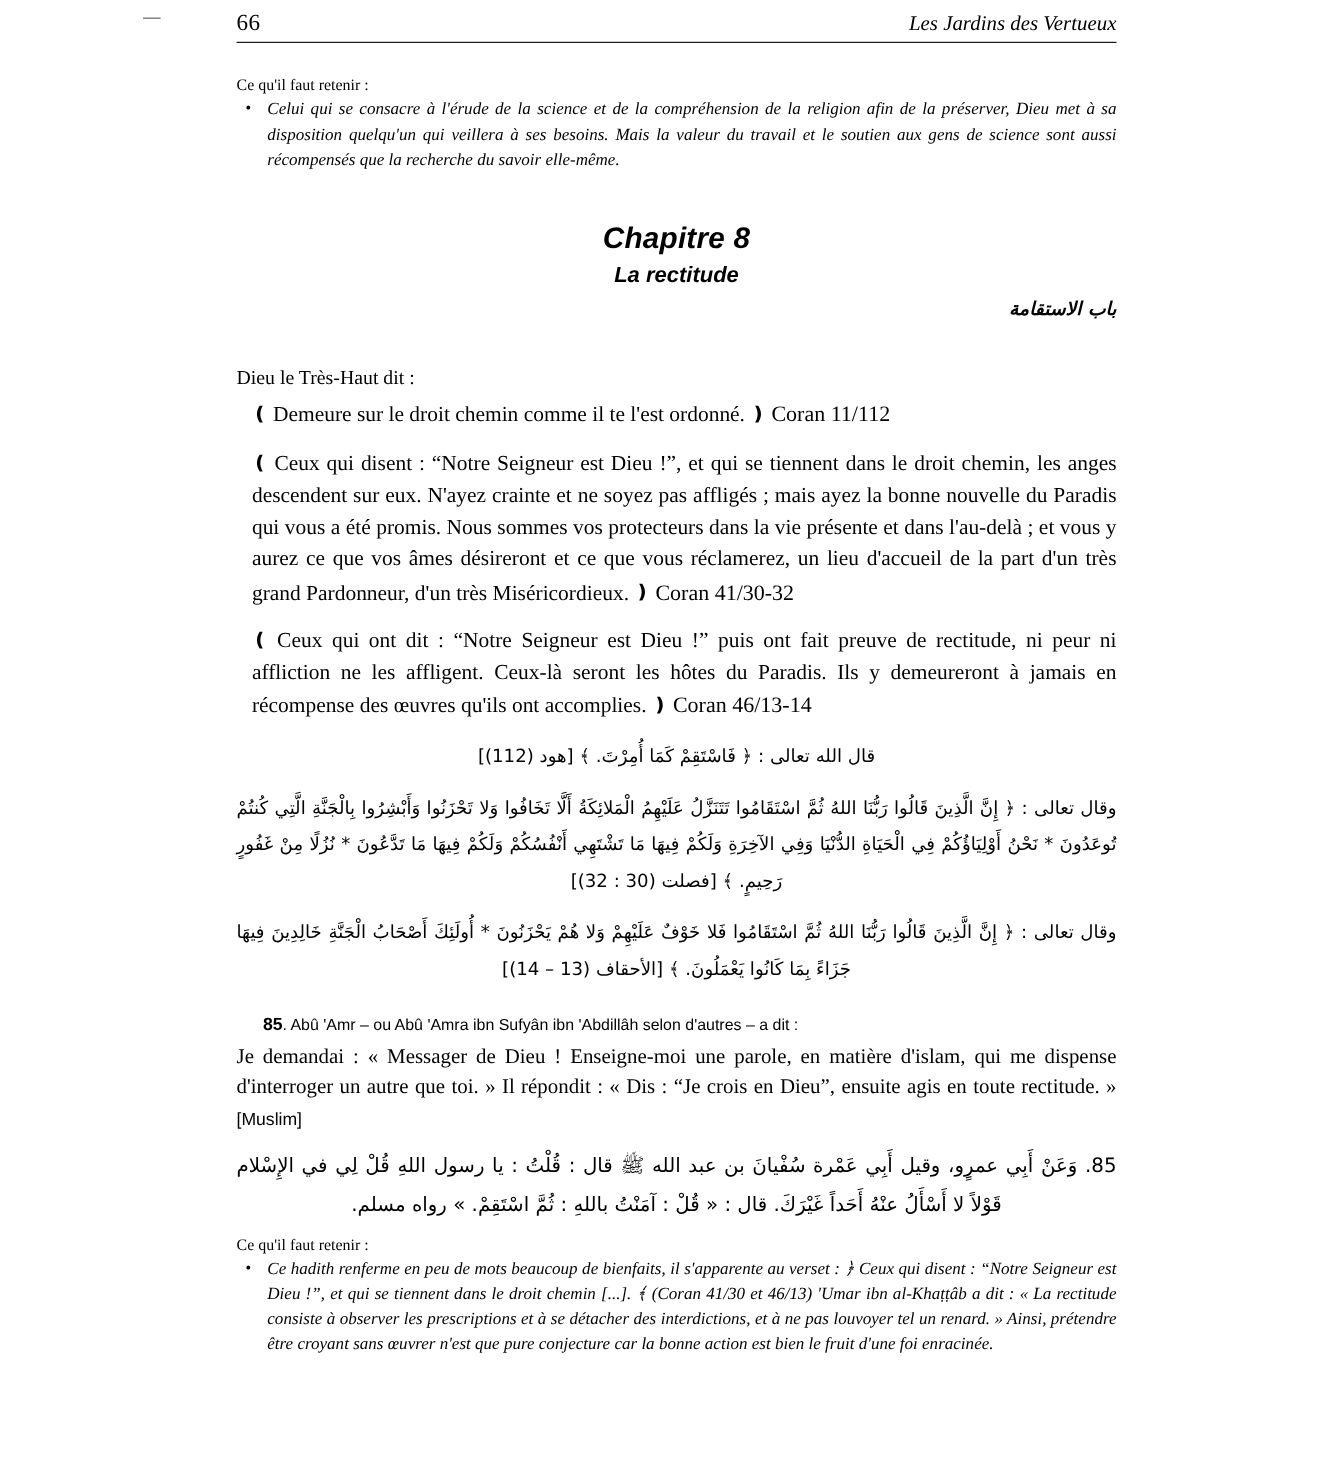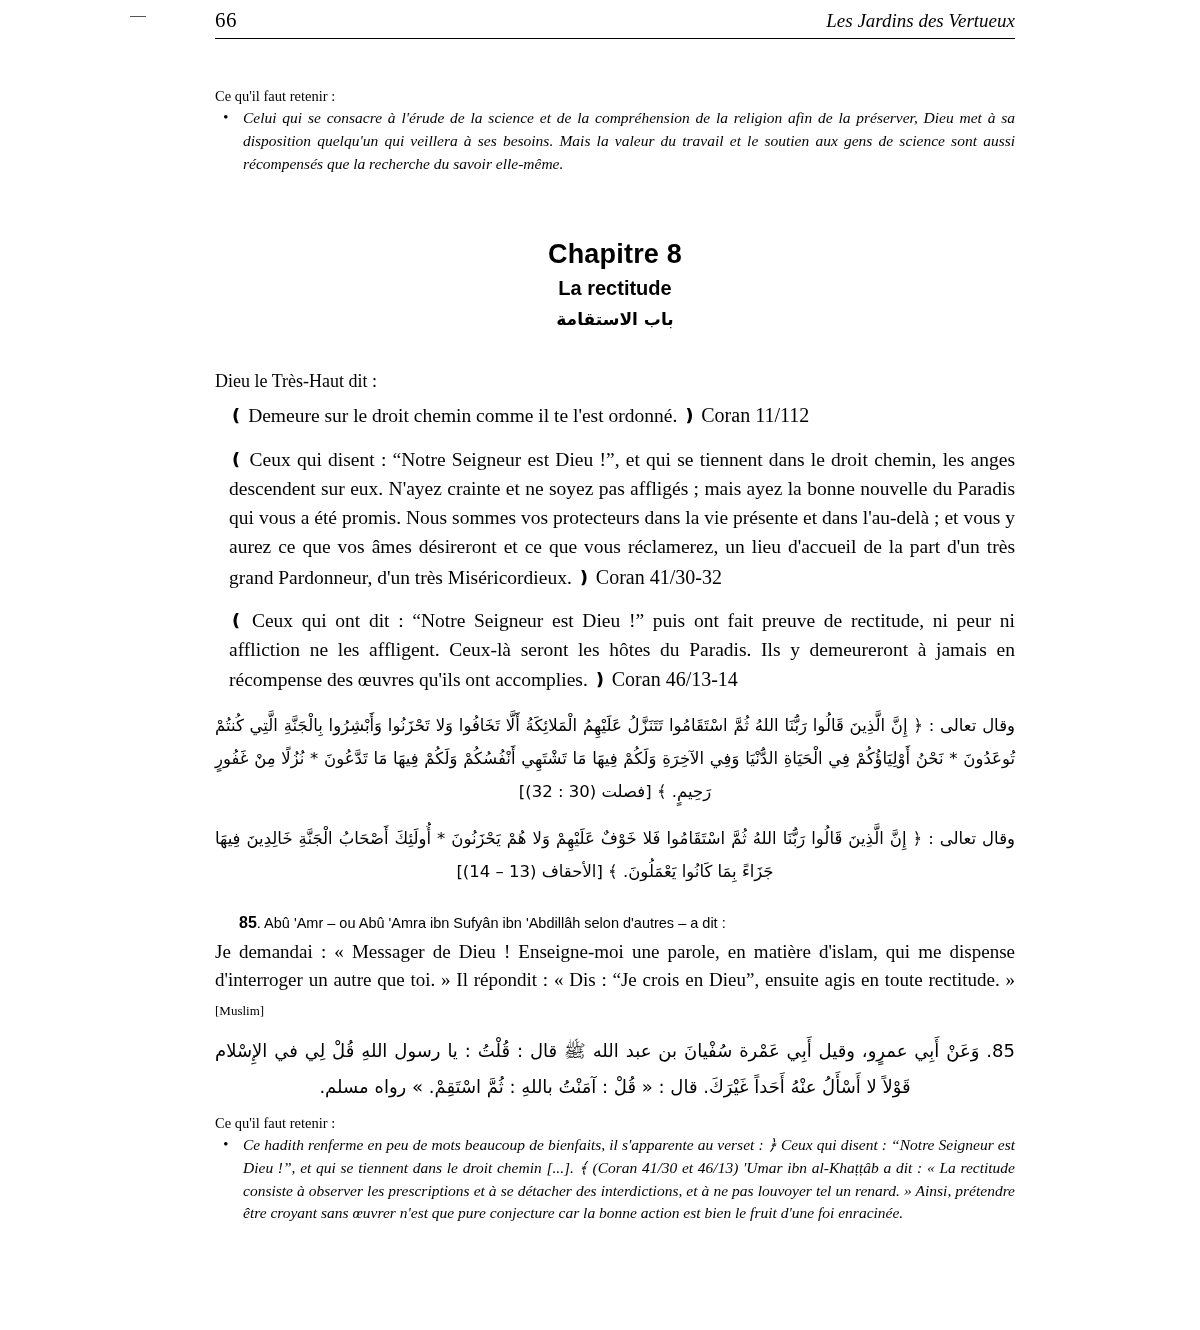--- a/index.html
+++ b/index.html
@@ -56,21 +56,21 @@
     top: 16px;
     width: 16px;
     height: 1px;
     background: #555;
   }
 
   
   .content {
     position: absolute;
     left: 215px;
-    top: 78px;
+    top: 60px;
     width: 800px;
   }
   .small-label {
     font-size: 14.5px;
     font-family: "Liberation Serif", serif;
     margin: 10px 0 2px 0;
   }
   ul.bullets {
     list-style: none;
     margin: 0 0 0 0;
@@ -89,40 +89,42 @@
     content: "\2022";
     position: absolute;
     left: 8px;
     top: -1px;
     font-size: 15px;
   }
 
   
   .chapter-block {
     text-align: center;
-    margin-top: 64px;
+    margin-top: 44px;
+    font-style: italic;
   }
   .chapter-number {
     font-family: "Liberation Sans", sans-serif;
     font-weight: bold;
     font-size: 27px;
     letter-spacing: 0.2px;
   }
   .chapter-title {
     font-family: "Liberation Sans", sans-serif;
     font-weight: bold;
     font-size: 20px;
     margin-top: 7px;
   }
   .chapter-title-ar {
     font-family: "DejaVu Sans", sans-serif;
     font-weight: bold;
     font-size: 17px;
     margin-top: 9px;
     direction: rtl;
+    text-align: right;
   }
 
   
   .intro-line {
     font-size: 18px;
     margin-top: 42px;
     margin-bottom: 8px;
   }
   .verse {
     font-size: 19.5px;
@@ -175,22 +177,22 @@
     font-weight: bold;
     font-size: 16px;
   }
   .hadith-body {
     font-size: 19px;
     line-height: 1.5;
     text-align: justify;
     margin: 0;
   }
   .hadith-body .src {
-    font-family: Liberation Serif, serif;
-    font-size: 13px;
+    font-family: Liberation Sans, sans-serif;
+    font-size: 16px;
   }
   .retenir-list li {
     font-size: 15.5px;
   }
 </style>
 </head>
 <body>
 
 <div class="page">
 
@@ -231,20 +233,21 @@
       <span class="ref">Coran 41/30-32</span>
     </p>
 
     <p class="verse">
       <span class="qmark">❪</span>
       <span>Ceux qui ont dit : “Notre Seigneur est Dieu !” puis ont fait preuve de rectitude, ni peur ni affliction ne les affligent. Ceux-là seront les hôtes du Paradis. Ils y demeureront à jamais en récompense des œuvres qu'ils ont accomplies.</span>
       <span class="qmark">❫</span>
       <span class="ref">Coran 46/13-14</span>
     </p>
 
+    <div class="arabic one-line">قال الله تعالى : ﴿ فَاسْتَقِمْ كَمَا أُمِرْتَ. ﴾ [هود (112)]</div>
     <div class="arabic">وقال تعالى : ﴿ إِنَّ الَّذِينَ قَالُوا رَبُّنَا اللهُ ثُمَّ اسْتَقَامُوا تَتَنَزَّلُ عَلَيْهِمُ الْمَلائِكَةُ أَلَّا تَخَافُوا وَلا تَحْزَنُوا وَأَبْشِرُوا بِالْجَنَّةِ الَّتِي كُنتُمْ تُوعَدُونَ * نَحْنُ أَوْلِيَاؤُكُمْ فِي الْحَيَاةِ الدُّنْيَا وَفِي الآخِرَةِ وَلَكُمْ فِيهَا مَا تَشْتَهِي أَنْفُسُكُمْ وَلَكُمْ فِيهَا مَا تَدَّعُونَ * نُزُلًا مِنْ غَفُورٍ رَحِيمٍ. ﴾ [فصلت (30 : 32)]</div>
     <div class="arabic">وقال تعالى : ﴿ إِنَّ الَّذِينَ قَالُوا رَبُّنَا اللهُ ثُمَّ اسْتَقَامُوا فَلا خَوْفٌ عَلَيْهِمْ وَلا هُمْ يَحْزَنُونَ * أُولَئِكَ أَصْحَابُ الْجَنَّةِ خَالِدِينَ فِيهَا جَزَاءً بِمَا كَانُوا يَعْمَلُونَ. ﴾ [الأحقاف (13 – 14)]</div>
 
     <div class="hadith-head">
       <span class="num">85</span><span>. Abû 'Amr – ou Abû 'Amra ibn Sufyân ibn 'Abdillâh selon d'autres – a dit :</span>
     </div>
     <p class="hadith-body">
       <span>Je demandai : « Messager de Dieu ! Enseigne-moi une parole, en matière d'islam, qui me dispense d'interroger un autre que toi. » Il répondit : « Dis : “Je crois en Dieu”, ensuite agis en toute rectitude. »</span>
       <span class="src">[Muslim]</span>
     </p>

